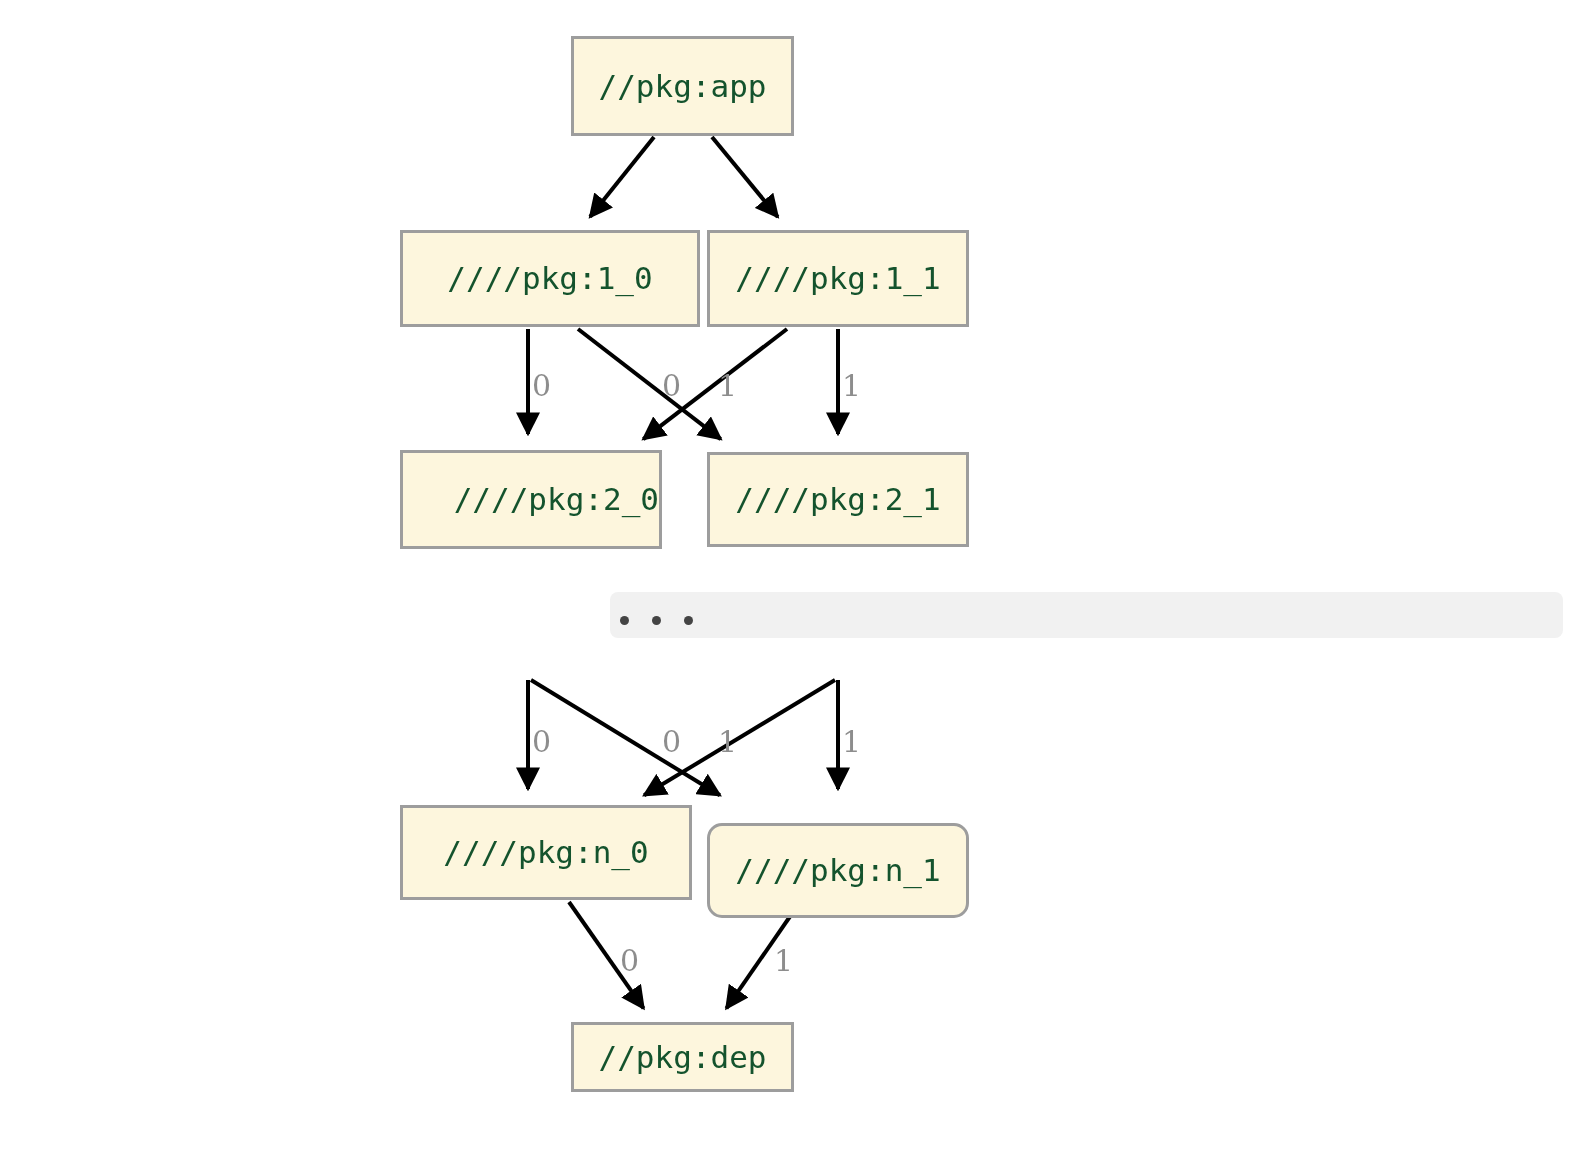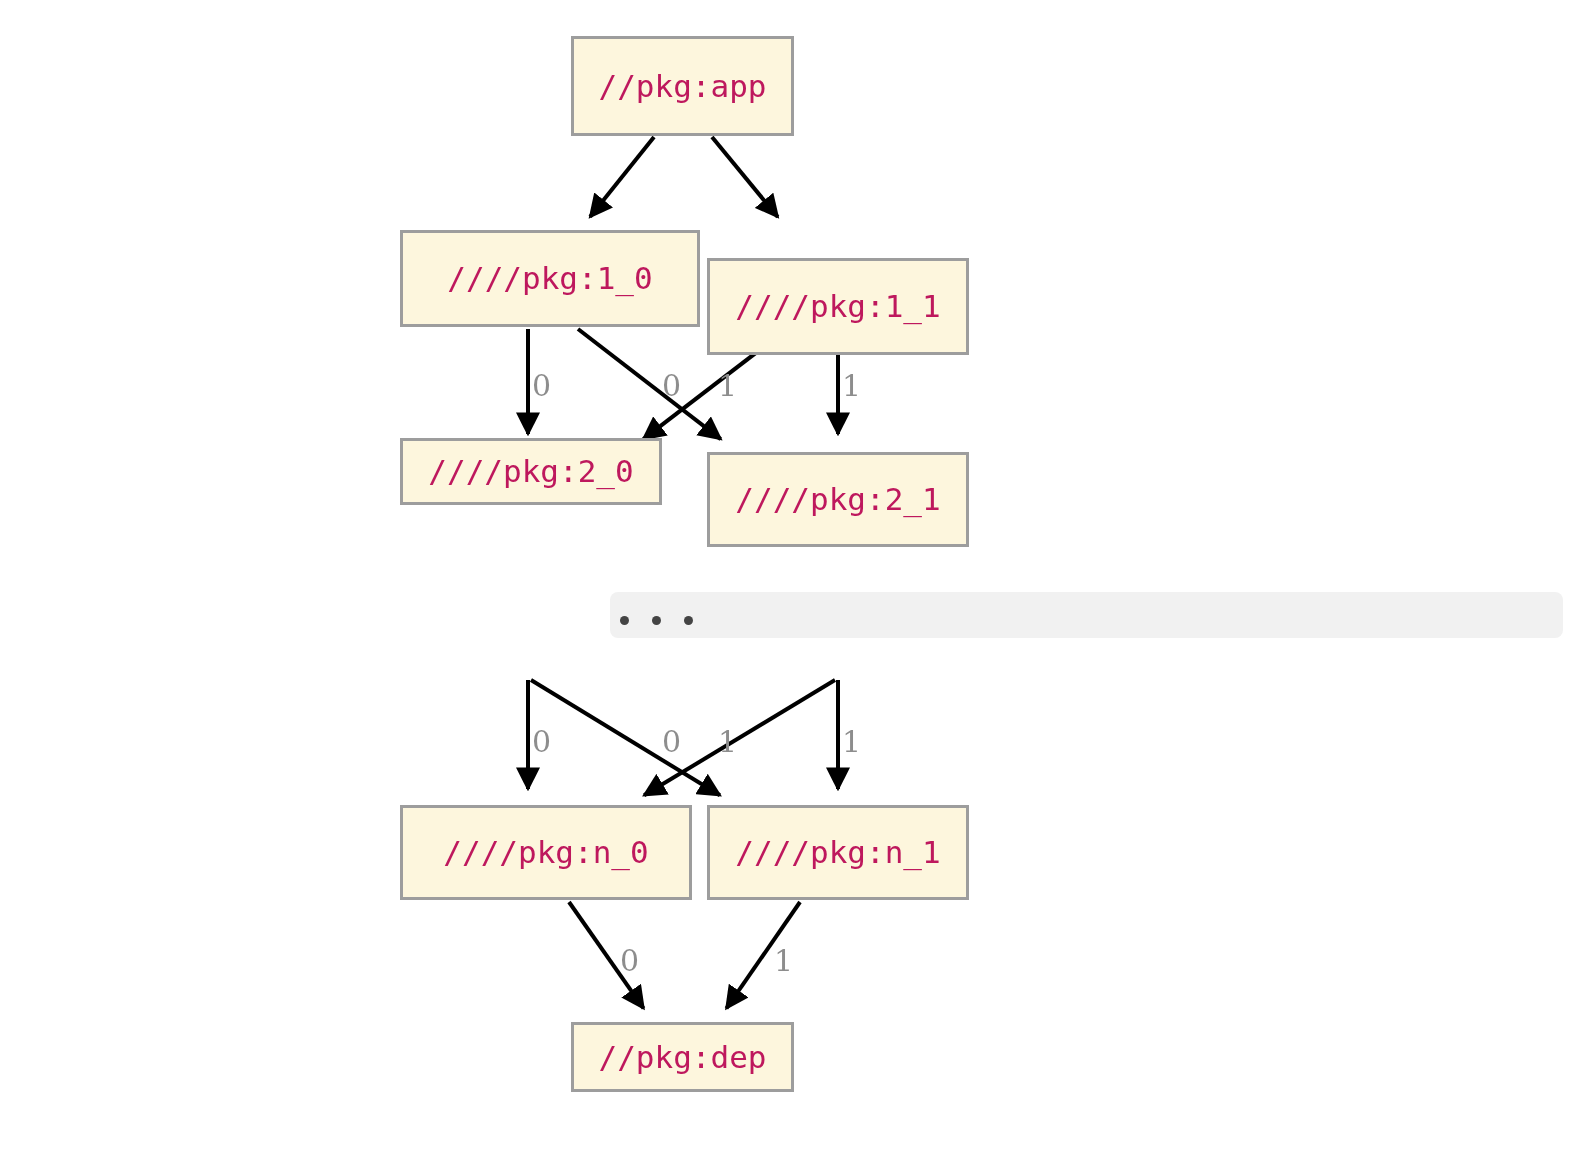--- a/index.html
+++ b/index.html
@@ -34,21 +34,21 @@
     box-sizing: border-box;
     background: #fdf6dd;
     border: 3px solid #9d9d9d;
     display: flex;
     align-items: center;
     justify-content: center;
   }
   .node-label {
     font-family: "DejaVu Sans Mono", monospace;
     font-size: 31px;
-    color: #be185d;
+    color: #14532d;
     letter-spacing: 0px;
     white-space: pre;
     line-height: 1;
   }
   .edge-label {
     position: absolute;
     font-family: "DejaVu Serif", serif;
     font-size: 30px;
     color: #8d8d8d;
     white-space: pre;
@@ -99,33 +99,33 @@
       </g>
   </svg>
 
   <div id="node-layer">
       <div class="node-box" style="left: 571px; top: 36px; width: 223px; height: 100px; background: rgb(253, 246, 221); border-color: rgb(157, 157, 157);">
         <span class="node-label">//pkg:app</span>
       </div>
       <div class="node-box" style="left: 400px; top: 230px; width: 300px; height: 97px; background: rgb(253, 246, 221); border-color: rgb(157, 157, 157);">
         <span class="node-label">////pkg:1_0</span>
       </div>
-      <div class="node-box" style="left: 707px; top: 230px; width: 262px; height: 97px; background: rgb(253, 246, 221); border-color: rgb(157, 157, 157); margin-top: 28px;">
+      <div class="node-box" style="left: 707px; top: 230px; width: 262px; height: 97px; background: rgb(253, 246, 221); border-color: rgb(157, 157, 157);">
         <span class="node-label">////pkg:1_1</span>
       </div>
-      <div class="node-box" style="left: 400px; top: 438px; width: 262px; height: 67px; background: rgb(253, 246, 221); border-color: rgb(157, 157, 157);">
+      <div class="node-box" style="left: 400px; top: 450px; width: 262px; height: 99px; background: rgb(253, 246, 221); border-color: rgb(157, 157, 157); justify-content: flex-end;">
         <span class="node-label">////pkg:2_0</span>
       </div>
       <div class="node-box" style="left: 707px; top: 452px; width: 262px; height: 95px; background: rgb(253, 246, 221); border-color: rgb(157, 157, 157);">
         <span class="node-label">////pkg:2_1</span>
       </div>
       <div class="node-box" style="left: 400px; top: 805px; width: 292px; height: 95px; background: rgb(253, 246, 221); border-color: rgb(157, 157, 157);">
         <span class="node-label">////pkg:n_0</span>
       </div>
-      <div class="node-box" style="left: 707px; top: 805px; width: 262px; height: 95px; background: rgb(253, 246, 221); border-color: rgb(157, 157, 157);">
+      <div class="node-box" style="left: 707px; top: 823px; width: 262px; height: 95px; background: rgb(253, 246, 221); border-color: rgb(157, 157, 157); border-radius: 15px;">
         <span class="node-label">////pkg:n_1</span>
       </div>
       <div class="node-box" style="left: 571px; top: 1022px; width: 223px; height: 70px; background: rgb(253, 246, 221); border-color: rgb(157, 157, 157); text-align: center;">
         <span class="node-label">//pkg:dep</span>
       </div>
     </div>
   <div id="label-layer">
       <div class="edge-label" style="left: 532px; top: 371px; color: rgb(141, 141, 141);">0</div>
       <div class="edge-label" style="left: 662px; top: 371px; color: rgb(141, 141, 141);">0</div>
       <div class="edge-label" style="left: 718px; top: 371px; color: rgb(141, 141, 141);">1</div>

